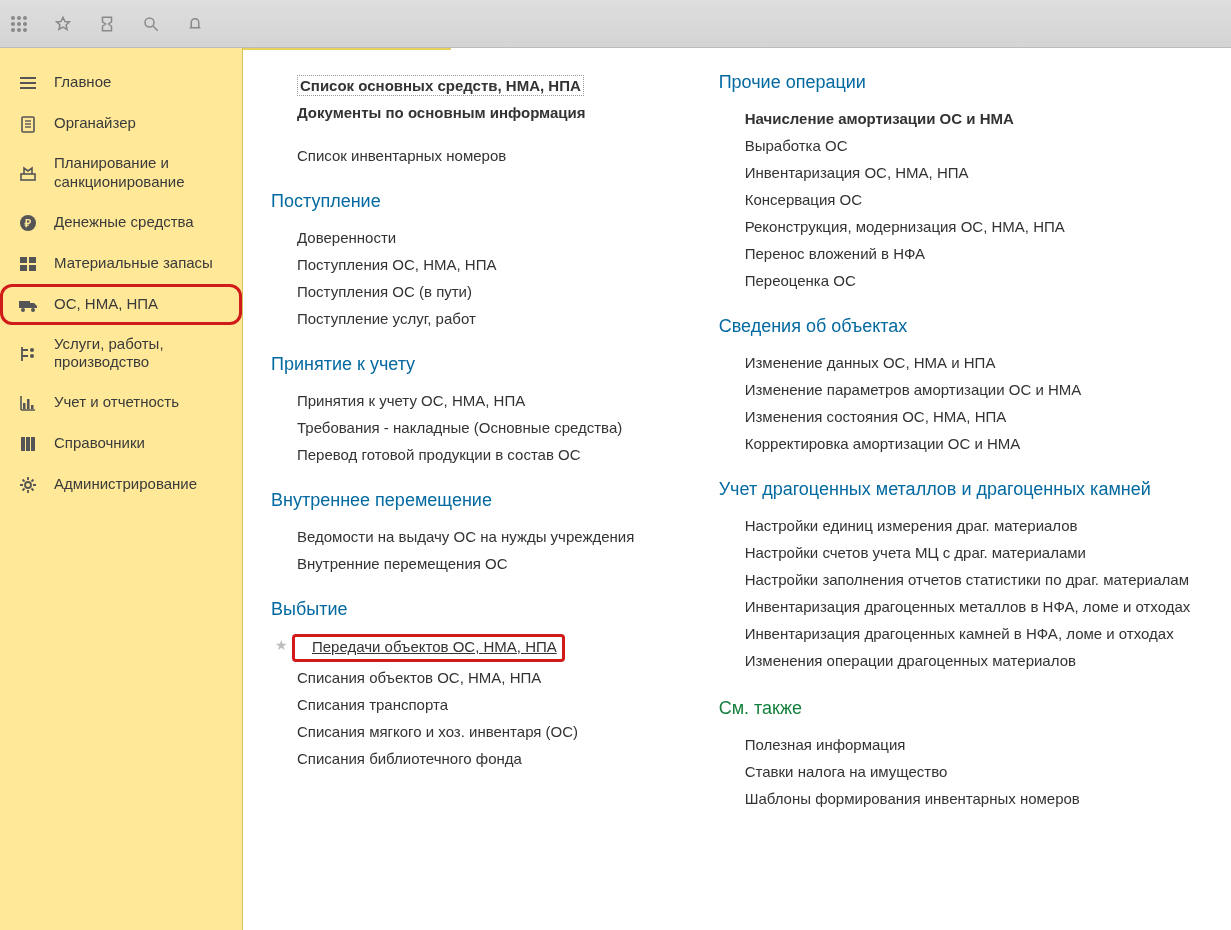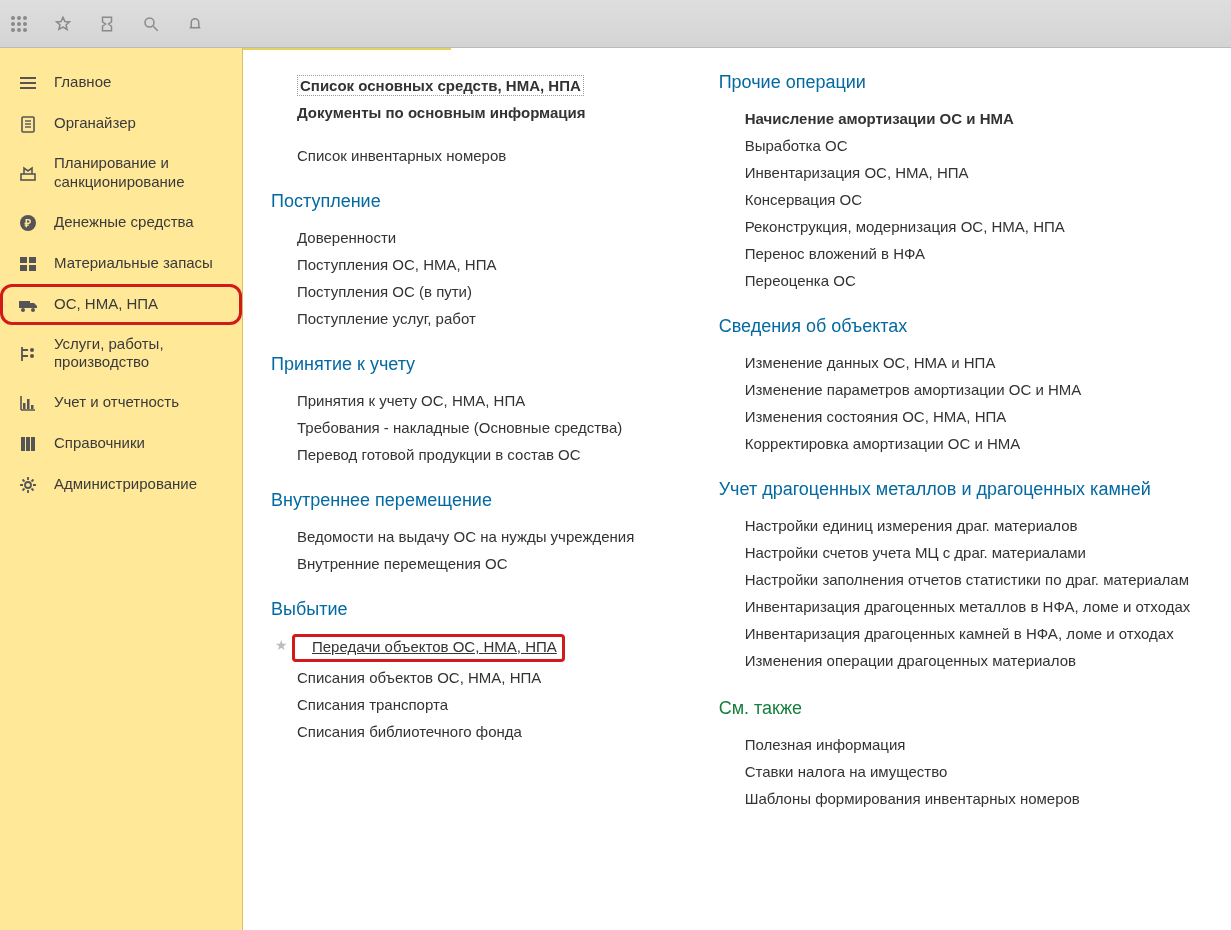--- a/index.html
+++ b/index.html
@@ -290,20 +290,21 @@
         </ul>
 
         <div class="section-heading">Выбытие</div>
         <ul class="link-list">
           <li>
             <span class="star-mark">★</span>
             <span class="link-hl"><span class="underline">Передачи объектов ОС, НМА, НПА</span></span>
           </li>
           <li><span>Списания объектов ОС, НМА, НПА</span></li>
           <li><span>Списания транспорта</span></li>
+          <li><span>Списания мягкого и хоз. инвентаря (ОС)</span></li>
           <li><span>Списания библиотечного фонда</span></li>
         </ul>
       </div>
 
       <div class="col" style="width:510px">
         <div class="section-heading first">Прочие операции</div>
         <ul class="link-list">
           <li class="bold"><span>Начисление амортизации ОС и НМА</span></li>
           <li><span>Выработка ОС</span></li>
           <li><span>Инвентаризация ОС, НМА, НПА</span></li>

